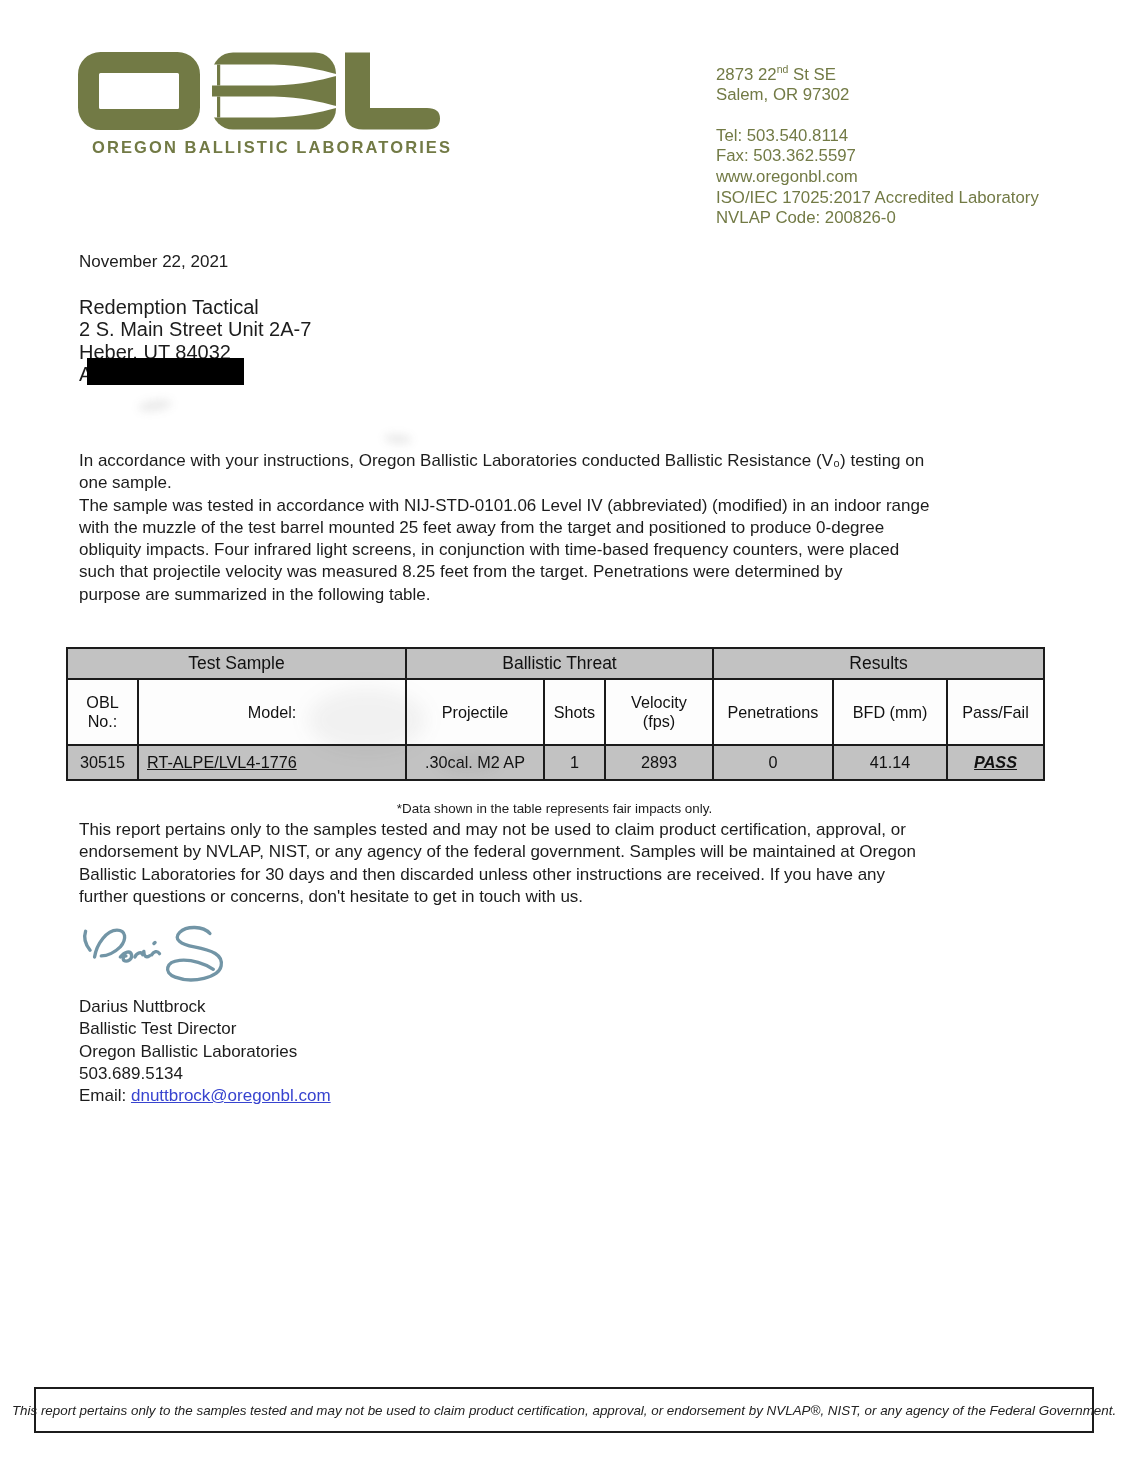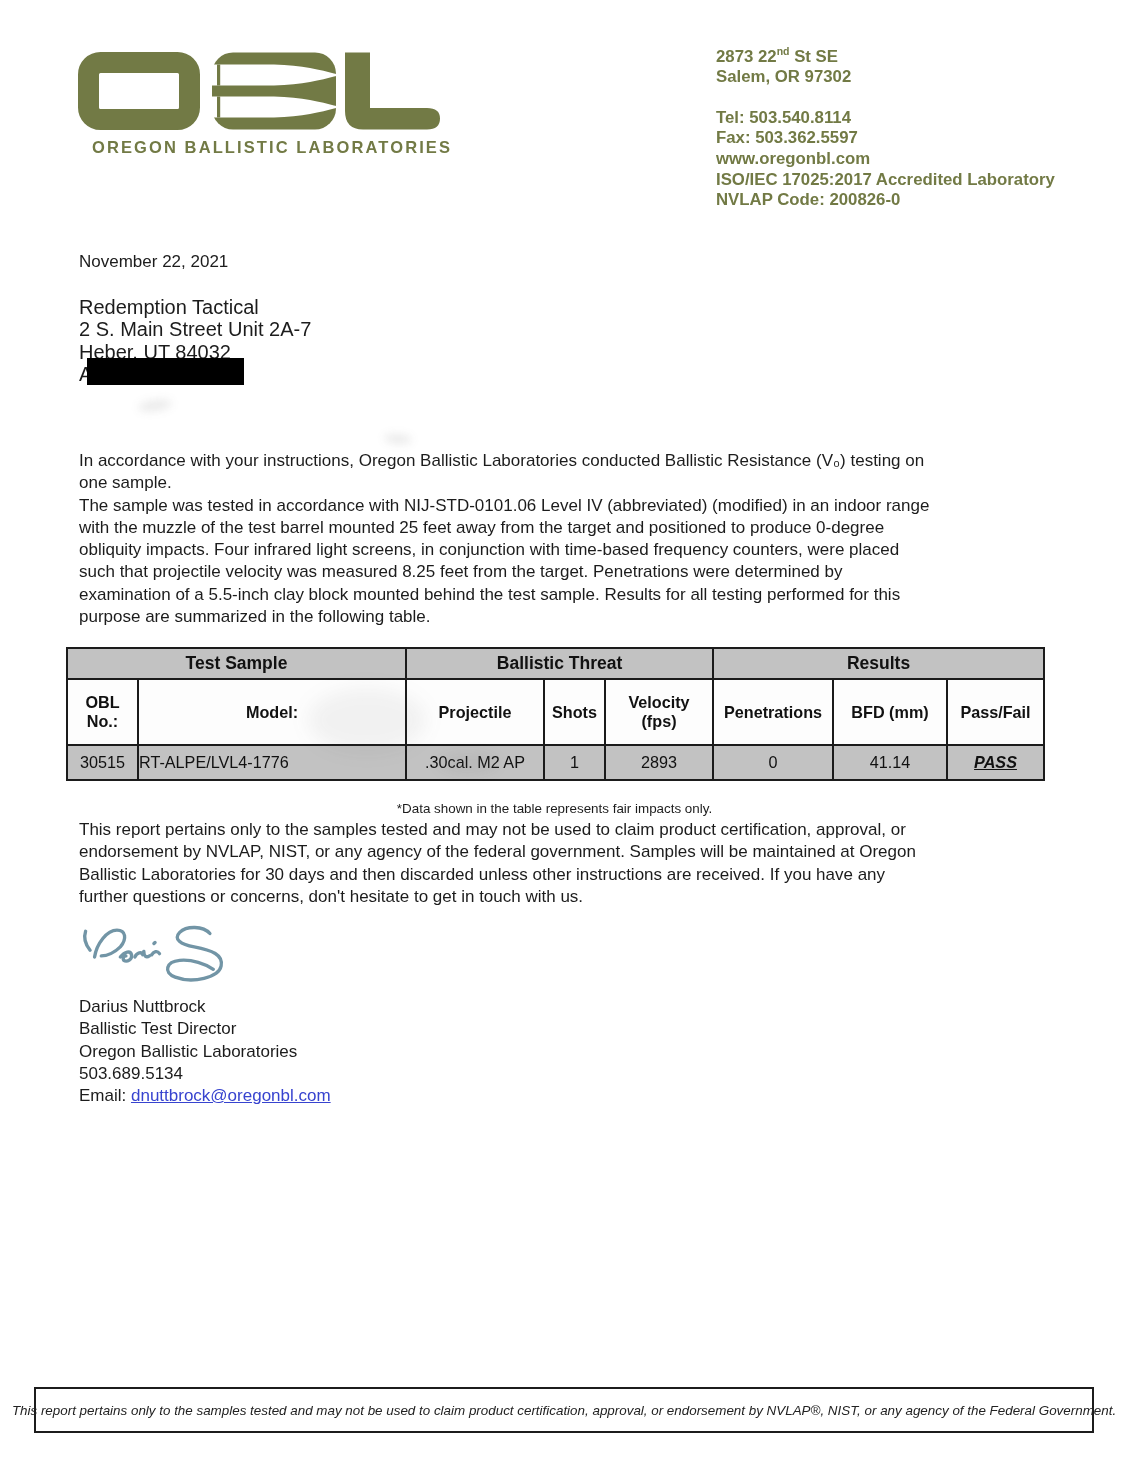--- a/index.html
+++ b/index.html
@@ -20,21 +20,21 @@
   
   .logo-wrap{left:78px;top:52px;width:362px;height:78px;}
   .logo-svg{display:block;width:362px;height:78px;color:var(--olive);}
   .logo-tagline{
     left:92px;top:138px;font-size:16.5px;font-weight:bold;letter-spacing:2.1px;
     color:var(--olive);white-space:nowrap;
   }
 
   
   .letterhead{
-    left:716px;top:41px;font-size:16.8px;font-weight:bold;line-height:20.6px;
+    left:716px;top:59px;font-size:16.8px;font-weight:normal;line-height:20.6px;
     color:var(--olive);white-space:nowrap;
   }
   .letterhead .spacer{height:20px;}
   .letterhead sup{font-size:10.5px;}
 
   
   .date-line{left:79px;top:252px;font-size:17px;}
   .recipient{left:79px;top:296px;font-size:20px;line-height:22.3px;}
   .redaction{left:87px;top:358px;width:157px;height:27px;background:#000;}
 
@@ -44,25 +44,25 @@
 
   
   .results-table{
     left:66px;top:647px;border-collapse:collapse;table-layout:fixed;width:977px;
     font-size:16.2px;color:#111;
   }
   .results-table th,.results-table td{
     border:2px solid #1b1b1b;text-align:center;vertical-align:middle;
     padding:0 4px;overflow:hidden;
   }
-  .results-table th{font-weight:bold;white-space:pre-line;}
+  .results-table th{font-weight:normal;white-space:pre-line;}
   .results-table .group-row th{height:29px;background:var(--table-gray);font-size:17.5px;}
   .results-table .header-row th{height:64px;background:#fdfdfd;}
   .results-table .data-row td{height:33px;background:var(--table-gray);margin-top:8px;}
-  .results-table .data-row .cell-model{text-align:left;padding-left:0;}
+  .results-table .data-row .cell-model{text-align:left;padding-left:8px;text-decoration:underline;}
   .pass-val{font-weight:bold;font-style:italic;text-decoration:underline;}
   .table-footnote{left:66px;top:786px;width:977px;text-align:center;font-size:13.4px;margin-top:15px;}
 
   
   .signature-svg{left:80px;top:922px;width:168px;height:70px;color:var(--sig-blue);}
   .sig-block{left:79px;top:996px;font-size:17px;line-height:22.3px;}
   .email-link{color:var(--link-blue);text-decoration:underline;cursor:pointer;}
 
   
   .footer-box{
@@ -128,21 +128,20 @@
   <div class="abs smudge smudge-1"></div>
   <div class="abs smudge smudge-2"></div>
 
   <div class="abs para intro">
     <div>In accordance with your instructions, Oregon Ballistic Laboratories conducted Ballistic Resistance (V₀) testing on</div>
     <div>one sample.</div>
     <div>The sample was tested in accordance with NIJ-STD-0101.06 Level IV (abbreviated) (modified) in an indoor range</div>
     <div>with the muzzle of the test barrel mounted 25 feet away from the target and positioned to produce 0-degree</div>
     <div>obliquity impacts. Four infrared light screens, in conjunction with time-based frequency counters, were placed</div>
     <div>such that projectile velocity was measured 8.25 feet from the target. Penetrations were determined by</div>
-    <div>examination of a 5.5-inch clay block mounted behind the test sample. Results for all testing performed for this</div>
     <div>purpose are summarized in the following table.</div>
   </div>
 
   <table class="abs results-table">
     <colgroup>
       <col style="width:71px">
         <col style="width:268px">
         <col style="width:138px">
         <col style="width:61px">
       <col style="width:108px">

